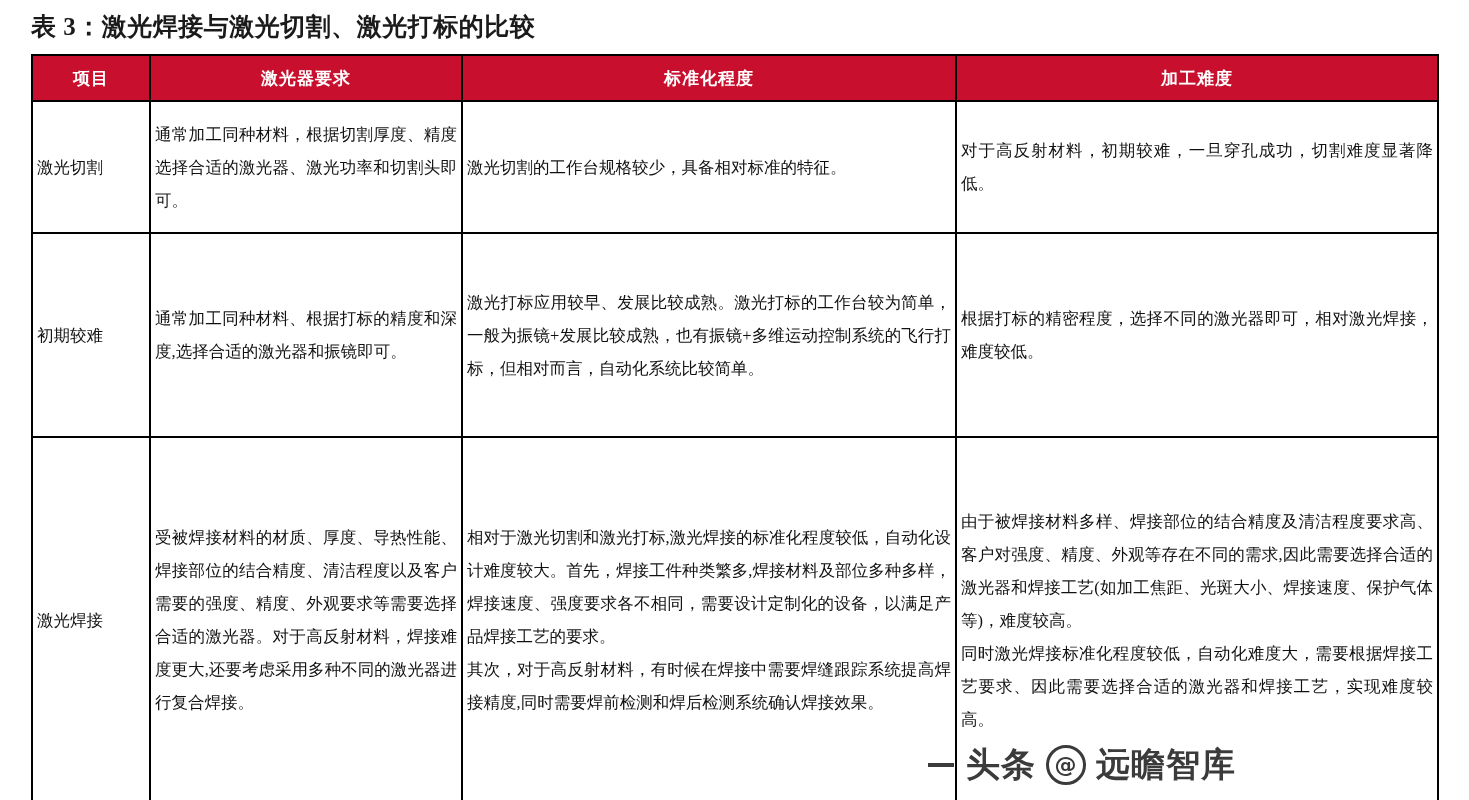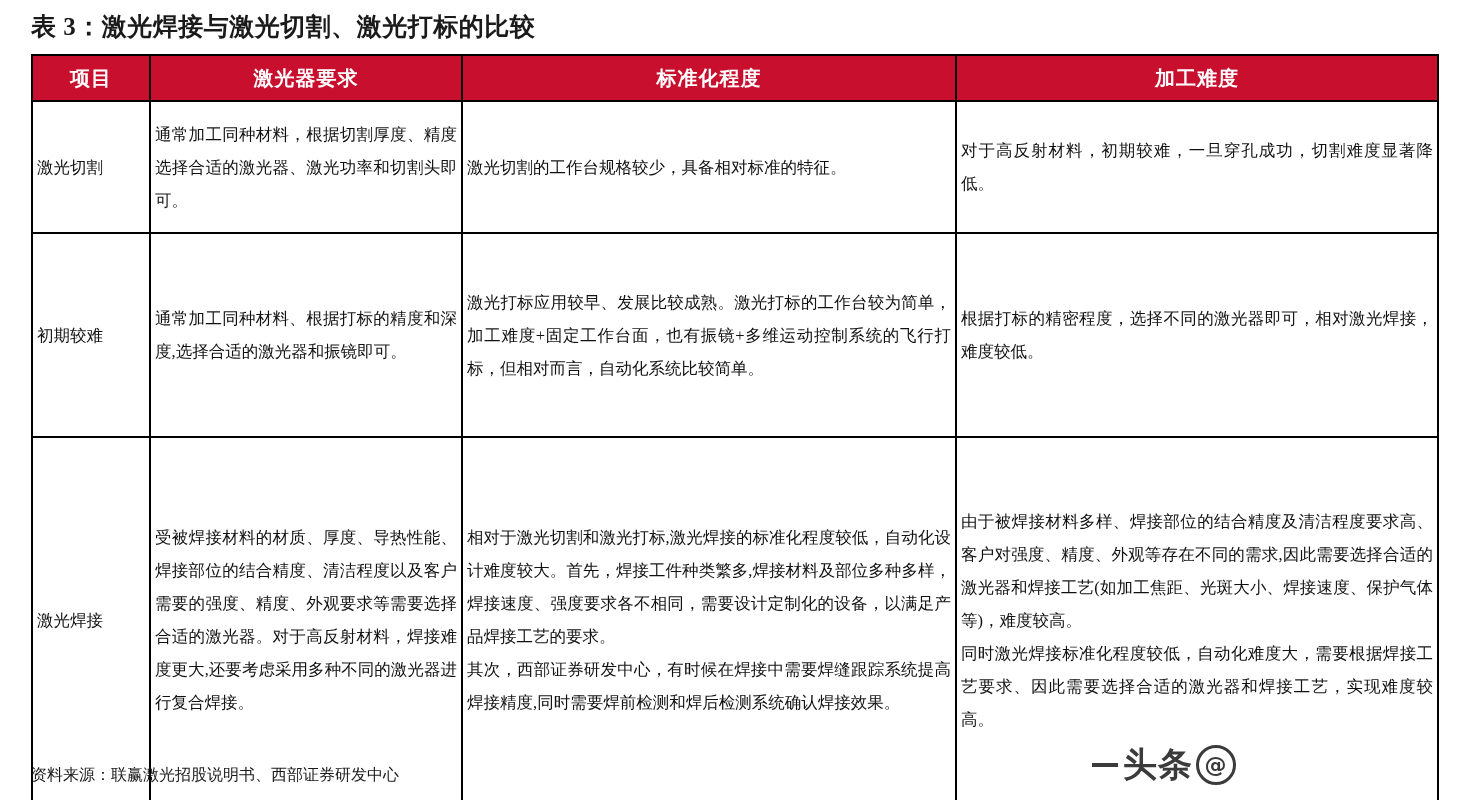--- a/index.html
+++ b/index.html
@@ -51,21 +51,21 @@
   }
 
   table.cmp col.c1 { width: 118px; }
   table.cmp col.c2 { width: 312px; }
   table.cmp col.c3 { width: 494px; }
   table.cmp col.c4 { width: 482px; }
 
   table.cmp thead th {
     background: #C8102E;
     color: #ffffff;
-    font-size: 20px;
+    font-size: 17px;
     font-weight: bold;
     text-align: center;
     vertical-align: middle;
     height: 44px;
     padding: 0 16px;
     border-right: 2px solid #000000;
     border-bottom: 2px solid #000000;
     letter-spacing: 1px;
     font-family: "Liberation Serif", "DejaVu Serif", serif;
   }
@@ -114,21 +114,21 @@
     font-family: "Liberation Serif", "DejaVu Serif", serif;
   }
 
   
   .watermark {
     position: absolute;
     right: 12px;
     top: 742px;
     display: flex;
     align-items: center;
-    gap: 3px;
+    gap: 10px;
     font-size: 34px;
     font-weight: bold;
     color: #2b2b2b;
     opacity: 0.92;
     font-family: "DejaVu Sans", "Liberation Sans", sans-serif;
     letter-spacing: 1px;
   }
   .watermark .wm-dash {
     display: inline-block;
     width: 26px;
@@ -177,42 +177,42 @@
         <tr class="row1">
           <td class="item-cell">激光切割</td>
           <td class="body-cell">通常加工同种材料，根据切割厚度、精度选择合适的激光器、激光功率和切割头即可。</td>
           <td class="body-cell">激光切割的工作台规格较少，具备相对标准的特征。</td>
           <td class="body-cell">对于高反射材料，初期较难，一旦穿孔成功，切割难度显著降低。</td>
         </tr>
 
         <tr class="row2">
           <td class="item-cell">初期较难</td>
           <td class="body-cell">通常加工同种材料、根据打标的精度和深度,选择合适的激光器和振镜即可。</td>
-          <td class="body-cell">激光打标应用较早、发展比较成熟。激光打标的工作台较为简单，加工难度+固定工作台面，也有振镜+多维运动控制系统的飞行打标，但相对而言，自动化系统比较简单。</td>
+          <td class="body-cell">激光打标应用较早、发展比较成熟。激光打标的工作台较为简单，一般为振镜+发展比较成熟，也有振镜+多维运动控制系统的飞行打标，但相对而言，自动化系统比较简单。</td>
           <td class="body-cell">根据打标的精密程度，选择不同的激光器即可，相对激光焊接，难度较低。</td>
         </tr>
 
         <tr class="row3">
           <td class="item-cell">激光焊接</td>
           <td class="body-cell">受被焊接材料的材质、厚度、导热性能、焊接部位的结合精度、清洁程度以及客户需要的强度、精度、外观要求等需要选择合适的激光器。对于高反射材料，焊接难度更大,还要考虑采用多种不同的激光器进行复合焊接。</td>
           <td class="body-cell">
             <p>相对于激光切割和激光打标,激光焊接的标准化程度较低，自动化设计难度较大。首先，焊接工件种类繁多,焊接材料及部位多种多样，焊接速度、强度要求各不相同，需要设计定制化的设备，以满足产品焊接工艺的要求。</p>
-            <p>其次，西部证券研发中心，有时候在焊接中需要焊缝跟踪系统提高焊接精度,同时需要焊前检测和焊后检测系统确认焊接效果。</p>
+            <p>其次，对于高反射材料，有时候在焊接中需要焊缝跟踪系统提高焊接精度,同时需要焊前检测和焊后检测系统确认焊接效果。</p>
           </td>
           <td class="body-cell">
             <p>由于被焊接材料多样、焊接部位的结合精度及清洁程度要求高、客户对强度、精度、外观等存在不同的需求,因此需要选择合适的激光器和焊接工艺(如加工焦距、光斑大小、焊接速度、保护气体等)，难度较高。</p>
             <p>同时激光焊接标准化程度较低，自动化难度大，需要根据焊接工艺要求、因此需要选择合适的激光器和焊接工艺，实现难度较高。</p>
           </td>
         </tr>
 
       </tbody>
     </table>
   </div>
 
-  <div class="source-note">资料来源：联赢激光招股说明书、西部证券研发中心</div>
 
   <div class="watermark">
     <span class="wm-dash"></span>
     <span>头条</span>
     <span class="wm-at">@</span>
+    <span>远瞻智库</span>
   </div>
 
 </div>
 
 </body></html>

